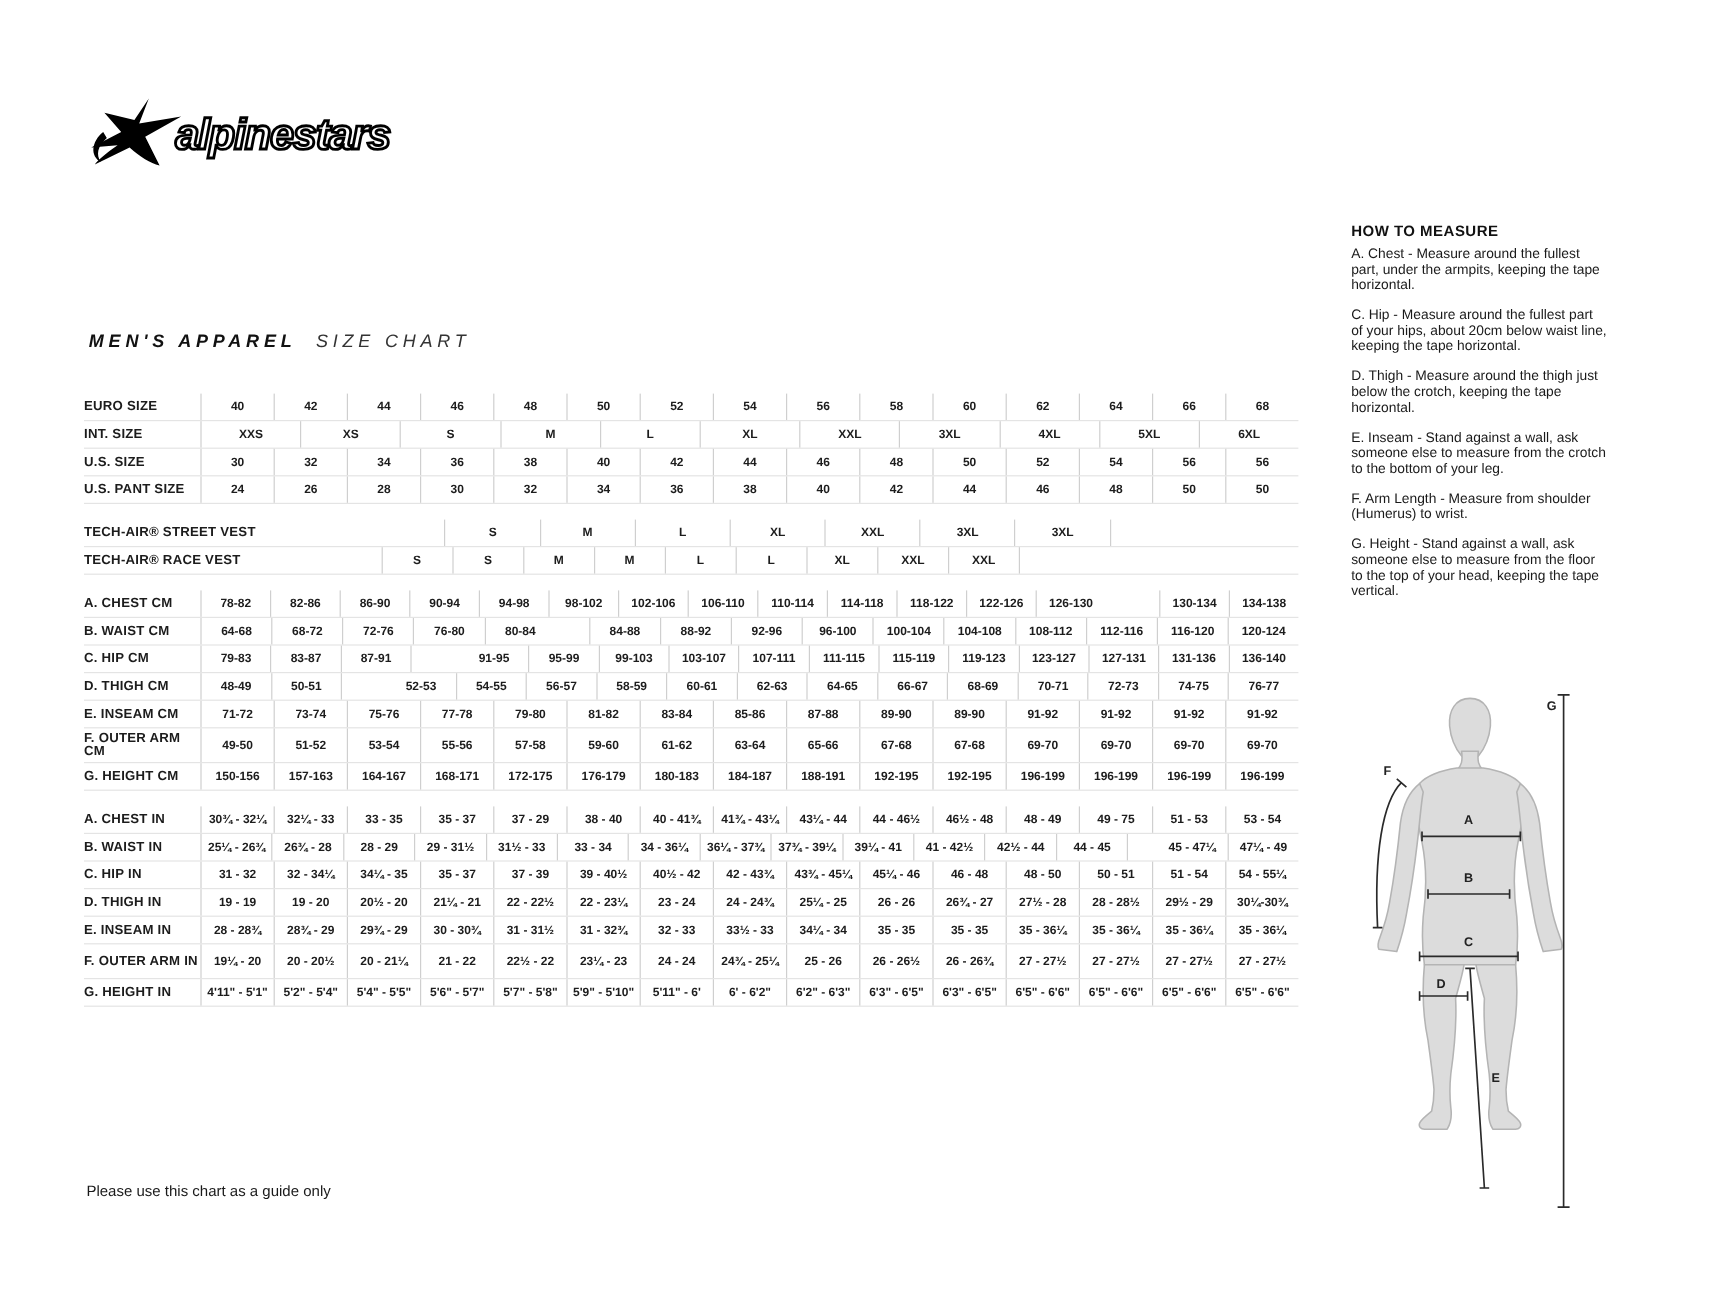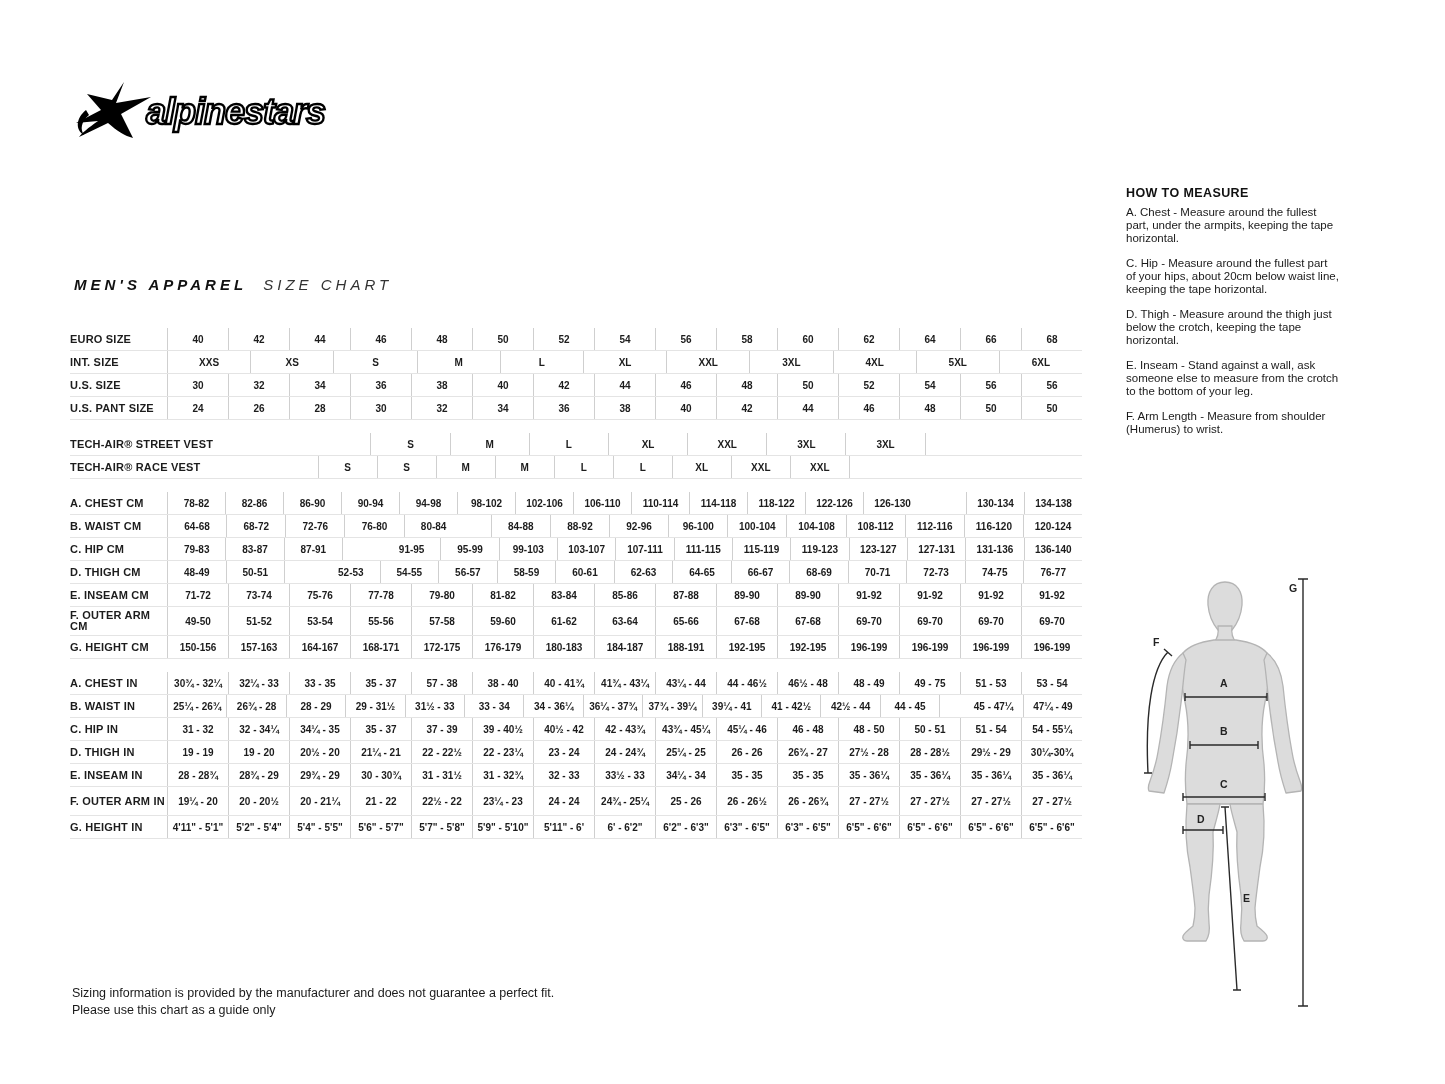--- a/index.html
+++ b/index.html
@@ -275,21 +275,21 @@
       <div class="t-cell" style="flex-grow: 1;">196-199</div>
       <div class="t-cell" style="flex-grow: 1;">196-199</div>
     </div>
     <div class="t-gap"></div>
     <div class="t-row">
       <div class="t-label">A. CHEST IN</div>
       <div class="t-cell" style="flex-grow: 1;">30¾ - 32¼</div>
       <div class="t-cell" style="flex-grow: 1;">32¼ - 33</div>
       <div class="t-cell" style="flex-grow: 1;">33 - 35</div>
       <div class="t-cell" style="flex-grow: 1;">35 - 37</div>
-      <div class="t-cell" style="flex-grow: 1;">57 - 38</div>
+      <div class="t-cell" style="flex-grow: 1;">37 - 29</div>
       <div class="t-cell" style="flex-grow: 1;">38 - 40</div>
       <div class="t-cell" style="flex-grow: 1;">40 - 41¾</div>
       <div class="t-cell" style="flex-grow: 1;">41¾ - 43¼</div>
       <div class="t-cell" style="flex-grow: 1;">43¼ - 44</div>
       <div class="t-cell" style="flex-grow: 1;">44 - 46½</div>
       <div class="t-cell" style="flex-grow: 1;">46½ - 48</div>
       <div class="t-cell" style="flex-grow: 1;">48 - 49</div>
       <div class="t-cell" style="flex-grow: 1;">49 - 75</div>
       <div class="t-cell" style="flex-grow: 1;">51 - 53</div>
       <div class="t-cell" style="flex-grow: 1;">53 - 54</div>
@@ -405,20 +405,21 @@
   </div>
 
 <div class="how-to">
   <h3>HOW TO MEASURE</h3>
   <div>
       <p class="hm-p">A. Chest - Measure around the fullest part, under the armpits, keeping the tape horizontal.</p>
       <p class="hm-p">C. Hip - Measure around the fullest part of your hips, about 20cm below waist line, keeping the tape horizontal.</p>
       <p class="hm-p">D. Thigh - Measure around the thigh just below the crotch, keeping the tape horizontal.</p>
       <p class="hm-p">E. Inseam - Stand against a wall, ask someone else to measure from the crotch to the bottom of your leg.</p>
       <p class="hm-p">F. Arm Length - Measure from shoulder (Humerus) to wrist.</p>
+      <p class="hm-p">G. Height - Stand against a wall, ask someone else to measure from the floor to the top of your head, keeping the tape vertical.</p>
     </div>
 </div>
 
 <svg class="figure" viewBox="0 0 185 460">
   <g fill="#dcdcdc" stroke="#b4b4b4" stroke-width="1.3" stroke-linejoin="round">
     <path d="M85,10 C73,10 67,20 68,33 C69,44 73,52 78,58 L92,58 C97,52 101,44 102,33 C103,20 97,10 85,10 Z"></path>
     <path d="M78,54 C79,62 78,66 74,70 L96,70 C92,66 91,62 92,54 Z"></path>
     <path d="M74,68 C60,70 48,75 43,81 C39,95 41,112 45,130 C49,150 49,170 46,192 C45,205 45,218 47,232 L123,232 C125,218 125,205 124,192 C121,170 121,150 125,130 C129,112 131,95 127,81 C122,75 110,70 96,68 Z"></path>
     <path d="M43,81 C34,88 29,99 27,114 C25,134 22,158 18,180 C16,192 13,201 10,209 C8,214 8,217 9,219 L24,221 C27,212 30,202 32,190 C36,169 39,148 41,131 C43,115 44,99 46,88 Z"></path>
     <path d="M127,81 C136,88 141,99 143,114 C145,134 148,158 152,180 C154,192 157,201 160,209 C162,214 162,217 161,219 L146,221 C143,212 140,202 138,190 C134,169 131,148 129,131 C127,115 126,99 124,88 Z"></path>
@@ -437,15 +438,14 @@
   <text x="80" y="115">A</text>
   <text x="80" y="163">B</text>
   <text x="80" y="216">C</text>
   <text x="57" y="251">D</text>
   <text x="103" y="330">E</text>
   <text x="13" y="74">F</text>
   <text x="149" y="20">G</text>
 </svg>
 
 <div class="disclaimer">
-  <div>Sizing information is provided by the manufacturer and does not guarantee a perfect fit.</div>
   <div>Please use this chart as a guide only</div>
 </div>
 
 </body></html>

